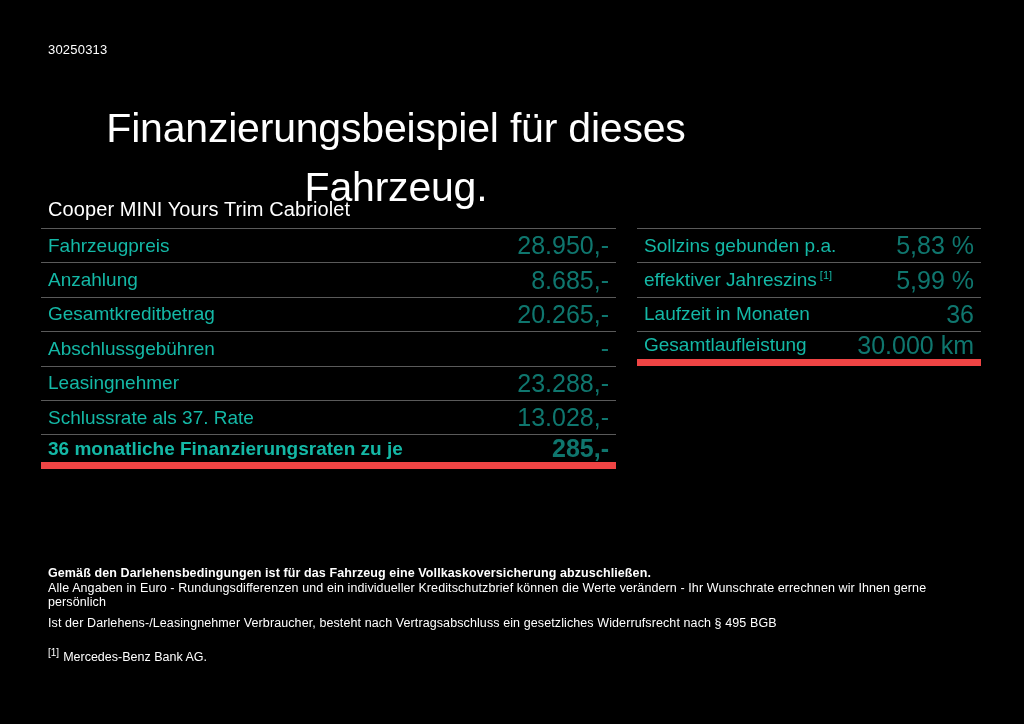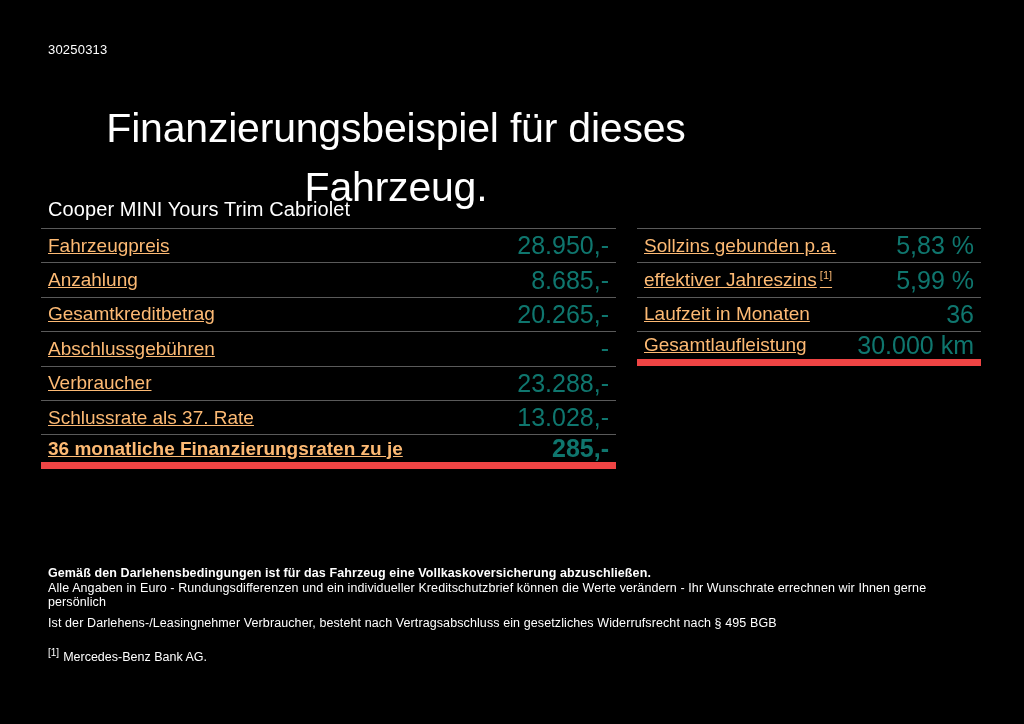--- a/index.html
+++ b/index.html
@@ -77,22 +77,21 @@
     padding: 0 7px;
     box-sizing: border-box;
   }
   .table .row:last-child {
     border-bottom: 7px solid #ef4444;
   }
   .table .label {
     font-size: 19px;
     font-weight: 400;
     white-space: nowrap;
-    color: #fdba74;
-    text-decoration: underline;
+    color: #14b8a6;
   }
   .table .value {
     font-size: 25px;
     font-weight: 400;
     white-space: nowrap;
     color: #0f766e;
     text-align: right;
   }
   .table .row.emphasis .label,
   .table .row.emphasis .value {
@@ -158,21 +157,21 @@
     </div>
     <div class="row">
       <span class="label">Gesamtkreditbetrag</span>
       <span class="value">20.265,-</span>
     </div>
     <div class="row">
       <span class="label">Abschlussgebühren</span>
       <span class="value">-</span>
     </div>
     <div class="row">
-      <span class="label">Verbraucher</span>
+      <span class="label">Leasingnehmer</span>
       <span class="value">23.288,-</span>
     </div>
     <div class="row">
       <span class="label">Schlussrate als 37. Rate</span>
       <span class="value">13.028,-</span>
     </div>
     <div class="row emphasis">
       <span class="label">36 monatliche Finanzierungsraten zu je</span>
       <span class="value">285,-</span>
     </div>

